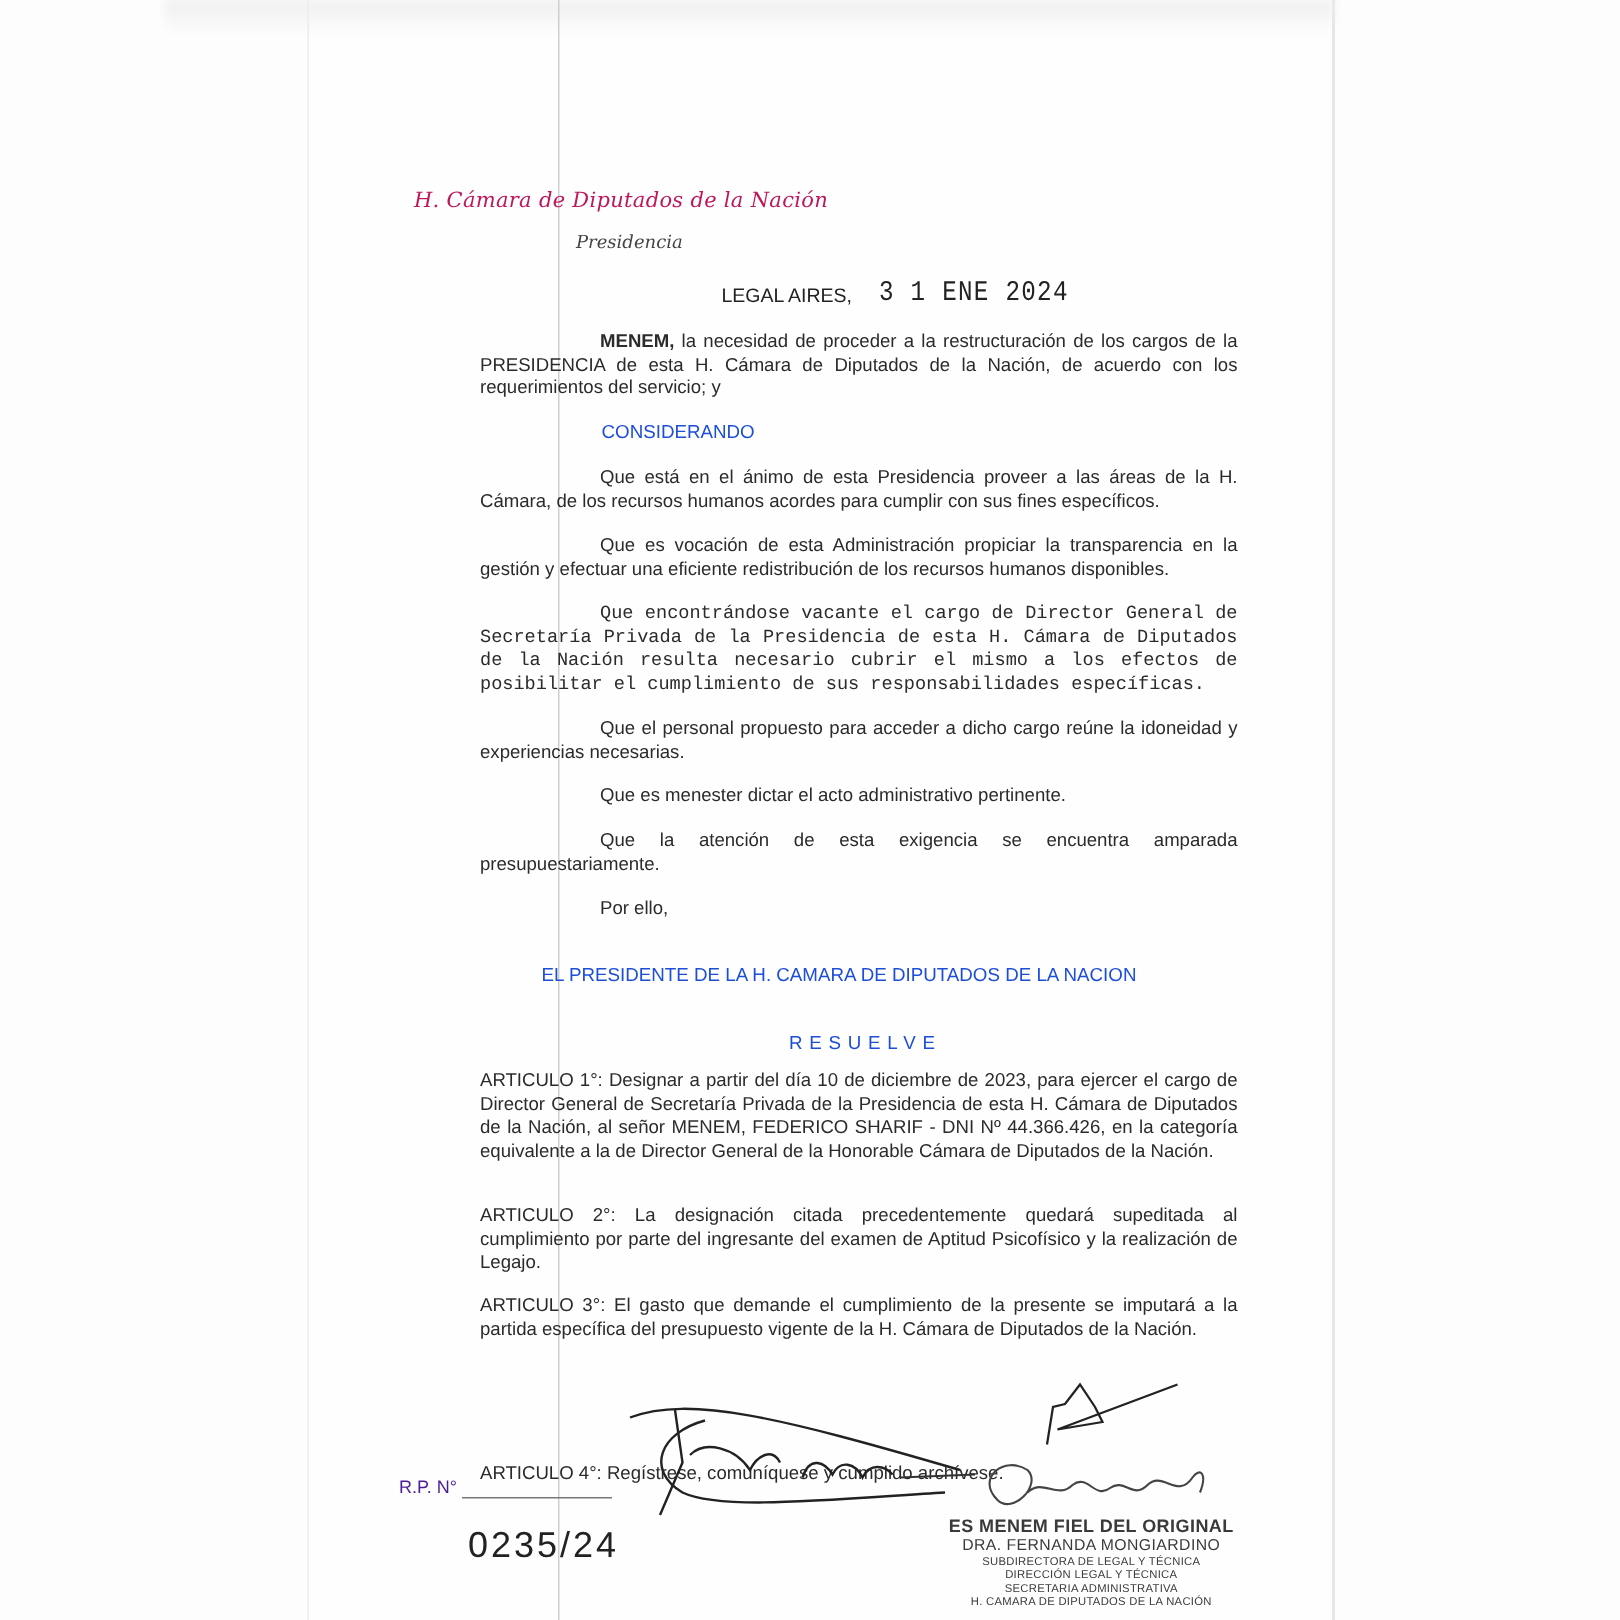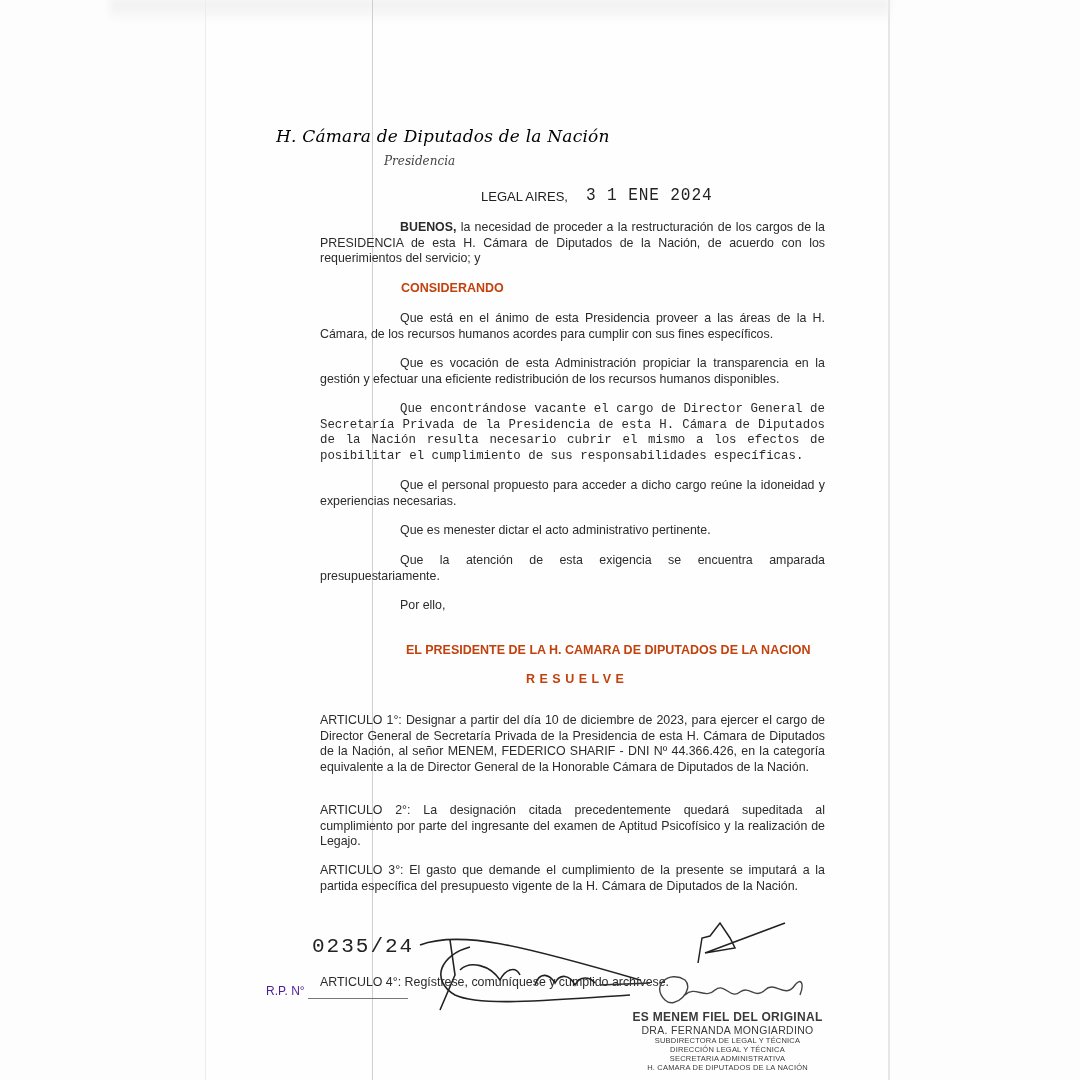--- a/index.html
+++ b/index.html
@@ -5,33 +5,33 @@
   html, body { margin:0; padding:0; }
   body { width:1080px; height:1080px; background:#fdfdfd; position:relative; overflow:hidden;
          font-family:"Liberation Sans", sans-serif; color:#2a2a2a; }
   .page { position:absolute; left:205px; top:0; width:682px; height:1080px; background:#fefefe;
           border-left:1px solid #ececec; border-right:2px solid #e6e6e6; }
   .topshade { position:absolute; left:110px; top:0; width:780px; height:22px;
               background:linear-gradient(#eeeeee, rgba(255,255,255,0)); filter:blur(3px); }
   .fold { position:absolute; left:372px; top:0; width:1px; height:1080px; background:#cfcfcf; }
   .abs { position:absolute; }
   .letterhead { left:276px; top:126px; font-family:"DejaVu Serif", serif; font-style:italic;
-                font-size:17px; color:#000000; letter-spacing:0.2px;text-align:right; }
+                font-size:14px; color:#be185d; letter-spacing:0.2px;text-align:right; }
   .presidencia { left:384px; top:154px; font-family:"DejaVu Serif", serif; font-style:italic;
                  font-size:12px; color:#444; }
   .city { left:481px; top:189px; font-size:13px; color:#222; }
   .stamp-date { left:586px; top:184px; font-family:"Liberation Mono", monospace; font-size:19px;
                 color:#222; letter-spacing:1px; transform:scaleX(0.85); transform-origin:left; }
   .para { position:absolute; left:320px; width:505px; font-size:12.4px; line-height:15.5px;
           text-align:justify; color:#2b2b2b; }
   .para .indent { display:inline-block; width:80px; }
-  .heading { position:absolute; font-size:12.5px; font-weight:bold; color:#c2410c; }
-  .resuelve { letter-spacing:4.5px; }
+  .heading { position:absolute; font-size:12.5px; font-weight:normal; color:#1d4ed8; }
+  .resuelve { letter-spacing:4.5px;margin-top:16px; }
   .rp { left:266px; top:984px; font-size:12px; color:#4c1d95; }
-  .rpnum { left:312px; top:935px; font-family:Liberation Mono, monospace; font-size:21px;
+  .rpnum { left:312px; top:1017px; font-family:Liberation Sans, sans-serif; font-size:24px;
            letter-spacing:2px; color:#222; }
   .rpline { left:308px; top:998px; width:100px; height:1px; background:#777; }
   svg.sig { position:absolute; }
   .seal { position:absolute; left:620px; top:1010px; width:215px; text-align:center; color:#3a3a3a; }
   .seal .l1 { font-size:12px; font-weight:bold; letter-spacing:0.3px; }
   .seal .l2 { font-size:10.5px; letter-spacing:0.3px; }
   .seal .l3 { font-size:7.5px; letter-spacing:0.2px; line-height:9px; }
 </style>
 </head>
 <body>
@@ -40,35 +40,35 @@
 <div class="topshade"></div>
 <div class="fold"></div>
 
 <div class="abs letterhead">H. Cámara de Diputados de la Nación</div>
 <div class="abs presidencia">Presidencia</div>
 
 <div class="abs city">LEGAL AIRES,</div>
 <div class="abs stamp-date">3 1 ENE 2024</div>
 
 <div class="para" style="top:220px;">
-  <span class="indent"></span><b>BUENOS,</b>
+  <span class="indent"></span><b>MENEM,</b>
   <span>la necesidad de proceder a la restructuración de los cargos de la PRESIDENCIA de esta H. Cámara de Diputados de la Nación, de acuerdo con los requerimientos del servicio; y</span>
 </div>
 
 <div class="heading" style="left:401px; top:281px;">CONSIDERANDO</div>
 
 <div class="para" style="top:311px;"><span class="indent"></span><span>Que está en el ánimo de esta Presidencia proveer a las áreas de la H. Cámara, de los recursos humanos acordes para cumplir con sus fines específicos.</span></div>
 <div class="para" style="top:356px;"><span class="indent"></span><span>Que es vocación de esta Administración propiciar la transparencia en la gestión y efectuar una eficiente redistribución de los recursos humanos disponibles.</span></div>
 <div class="para" style="top:402px;font-family:Liberation Mono, monospace;"><span class="indent"></span><span>Que encontrándose vacante el cargo de Director General de Secretaría Privada de la Presidencia de esta H. Cámara de Diputados de la Nación resulta necesario cubrir el mismo a los efectos de posibilitar el cumplimiento de sus responsabilidades específicas.</span></div>
 <div class="para" style="top:478px;"><span class="indent"></span><span>Que el personal propuesto para acceder a dicho cargo reúne la idoneidad y experiencias necesarias.</span></div>
 <div class="para" style="top:523px;"><span class="indent"></span><span>Que es menester dictar el acto administrativo pertinente.</span></div>
 <div class="para" style="top:553px;"><span class="indent"></span><span>Que la atención de esta exigencia se encuentra amparada presupuestariamente.</span></div>
 <div class="para" style="top:598px;"><span class="indent"></span><span>Por ello,</span></div>
 
-<div class="heading" style="left:361px; top:643px;margin-left:45px;">EL PRESIDENTE DE LA H. CAMARA DE DIPUTADOS DE LA NACION</div>
+<div class="heading" style="left:361px; top:643px;">EL PRESIDENTE DE LA H. CAMARA DE DIPUTADOS DE LA NACION</div>
 <div class="heading resuelve" style="left:526px; top:672px;">RESUELVE</div>
 
 <div class="para" style="top:713px;">ARTICULO 1°: Designar a partir del día 10 de diciembre de 2023, para ejercer el cargo de Director General de Secretaría Privada de la Presidencia de esta H. Cámara de Diputados de la Nación, al señor MENEM, FEDERICO SHARIF - DNI Nº 44.366.426, en la categoría equivalente a la de Director General de la Honorable Cámara de Diputados de la Nación.</div>
 <div class="para" style="top:803px;">ARTICULO 2°: La designación citada precedentemente quedará supeditada al cumplimiento por parte del ingresante del examen de Aptitud Psicofísico y la realización de Legajo.</div>
 <div class="para" style="top:863px;">ARTICULO 3°: El gasto que demande el cumplimiento de la presente se imputará a la partida específica del presupuesto vigente de la H. Cámara de Diputados de la Nación.</div>
 <div class="para" style="top:975px;">ARTICULO 4°: Regístrese, comuníquese y cumplido archívese.</div>
 
 <div class="abs rp">R.P. N°</div>
 <div class="abs rpnum">0235/24</div>
 <div class="abs rpline"></div>

